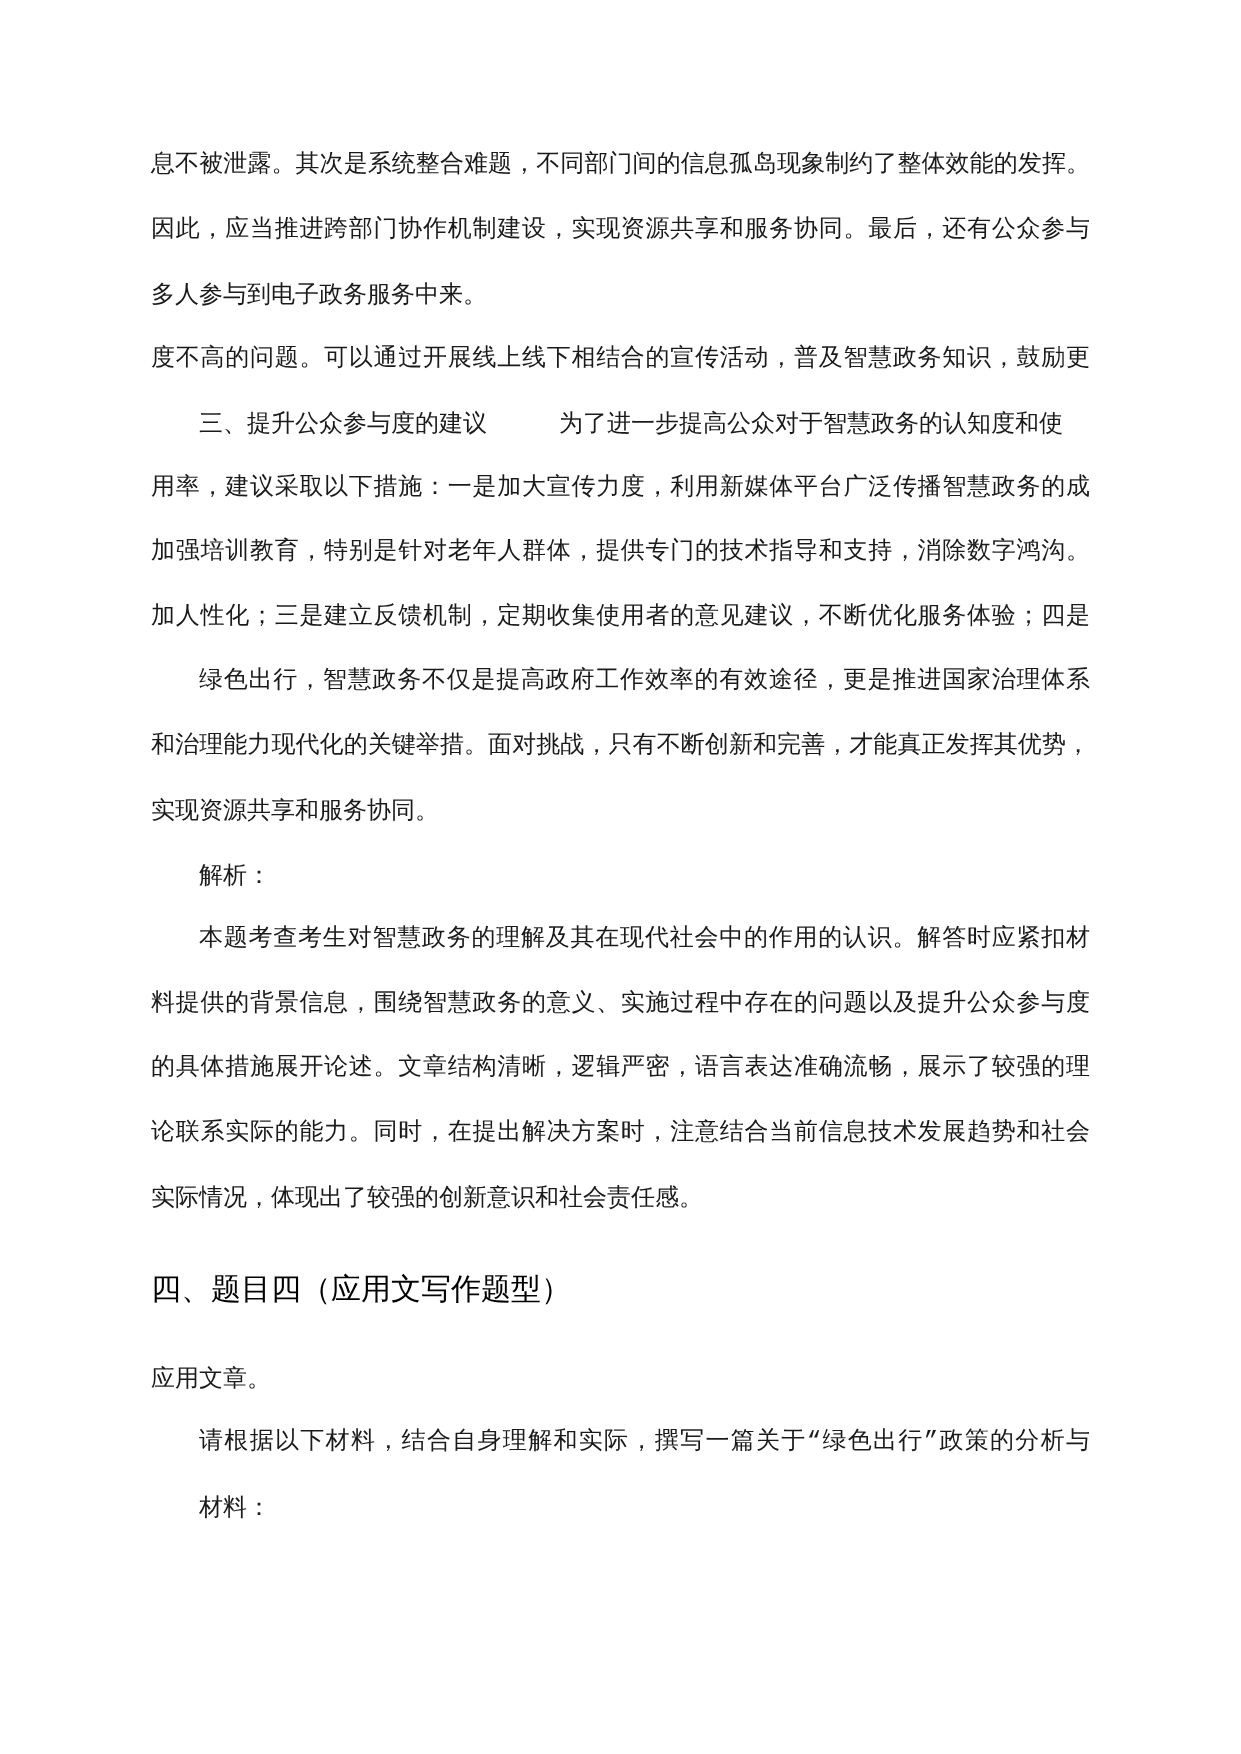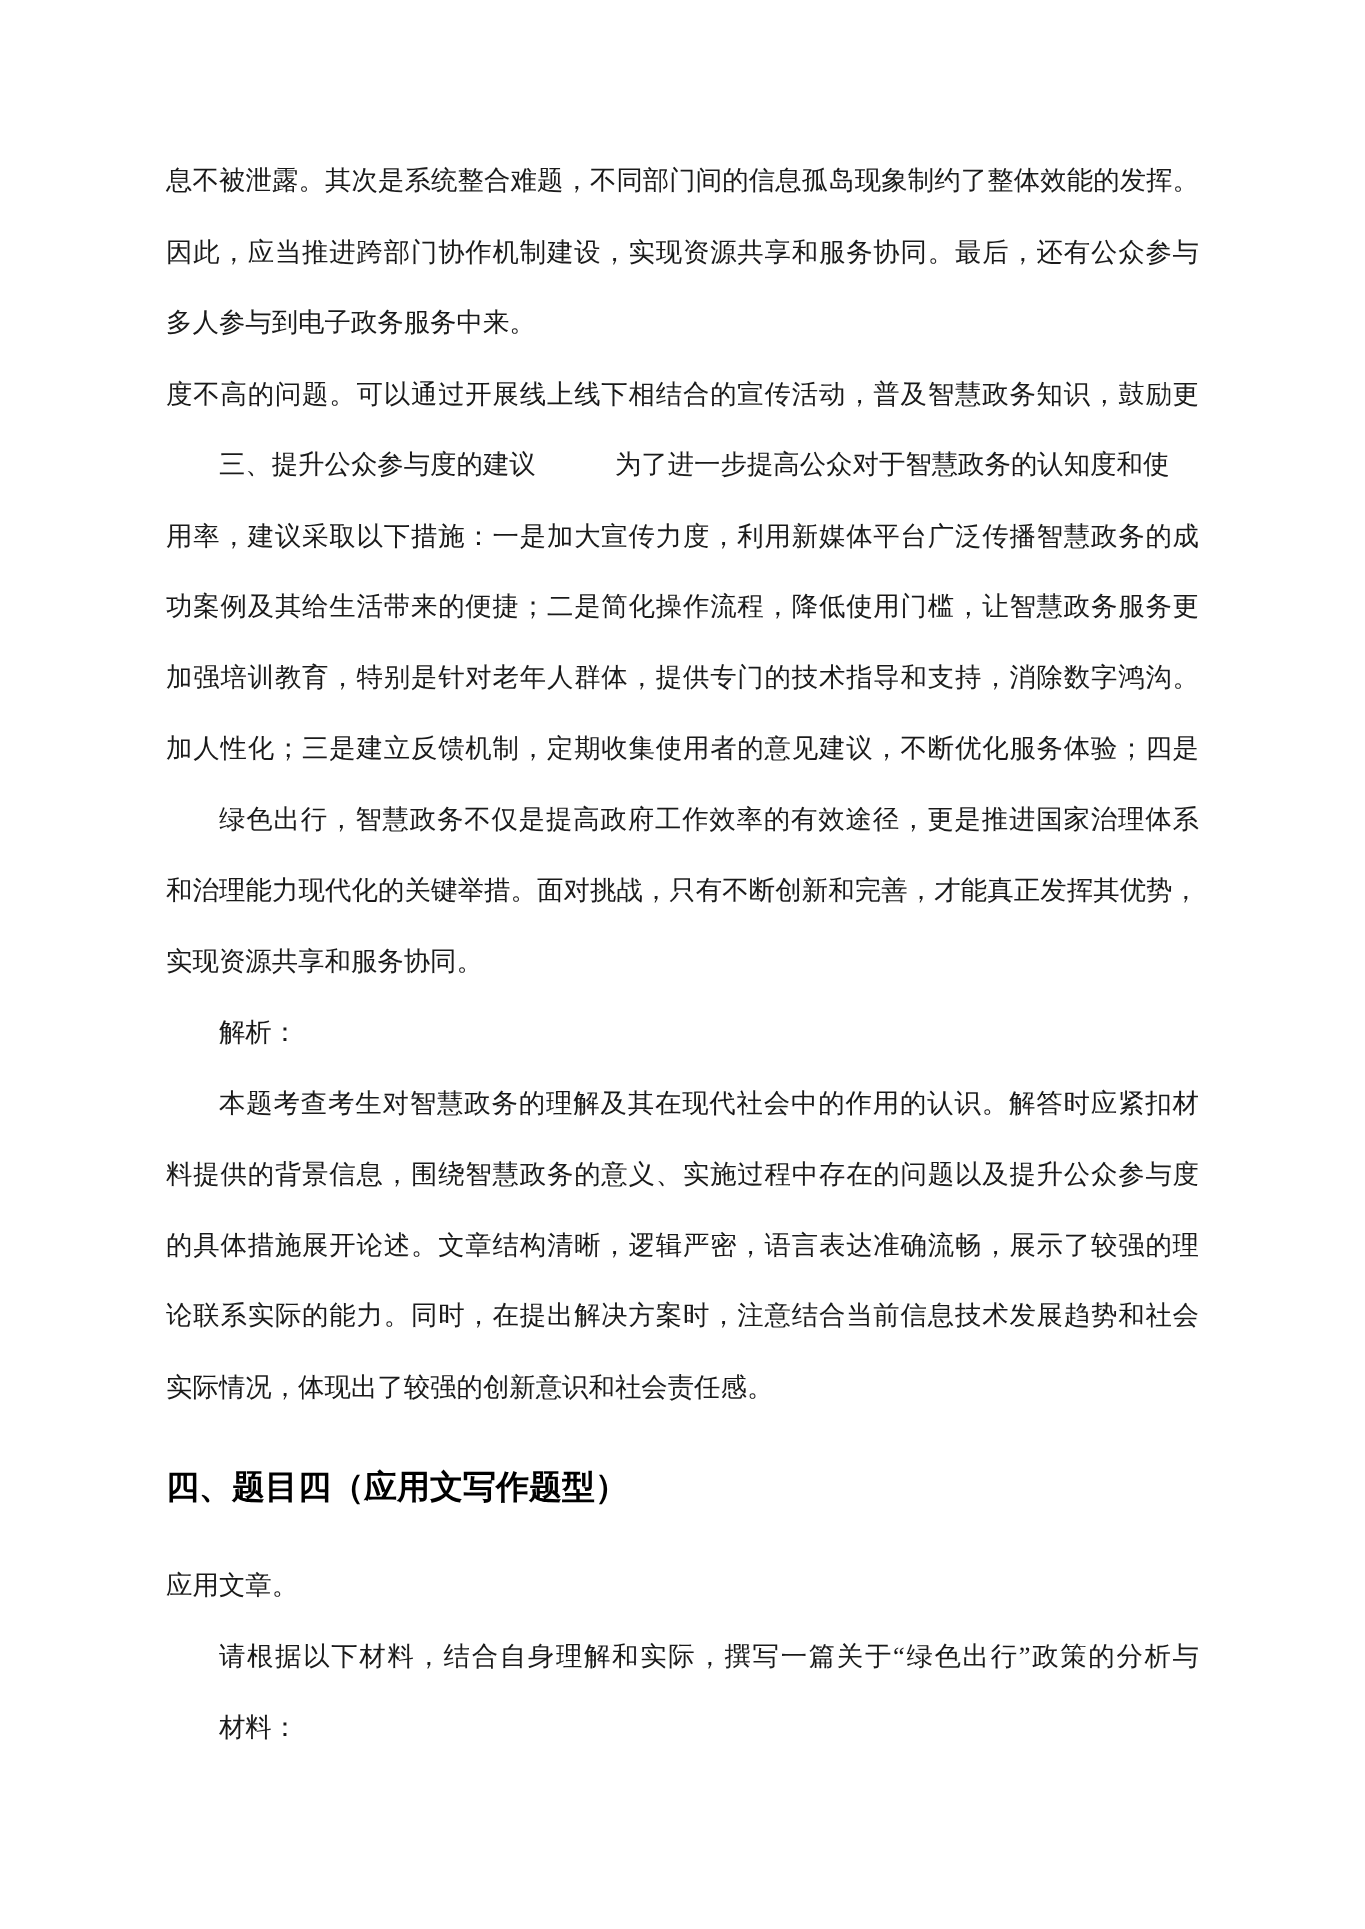--- a/index.html
+++ b/index.html
@@ -28,27 +28,28 @@
   .line {
     width: 100%;
     box-sizing: border-box;
     white-space: nowrap;
   }
   
   .jl {
     white-space: normal;
     text-align: justify;
     text-align-last: justify;
+    font-family: Liberation Mono, monospace;
   }
   
   .ind { padding-left: 48px; }
   .heading {
     margin: 37px 0 0 0;
     font-family: "Liberation Sans", "DejaVu Sans", sans-serif;
-    font-weight: 700;
+    font-weight: 400;
     font-size: 30px;
     line-height: 44px;
     color: #000000;
     white-space: nowrap;
   }
   .after-heading { margin-top: 35px; }
 </style>
 </head>
 <body>
 
@@ -58,21 +59,20 @@
     <div class="para">
       <div class="line jl">息不被泄露。其次是系统整合难题，不同部门间的信息孤岛现象制约了整体效能的发挥。</div>
       <div class="line jl">因此，应当推进跨部门协作机制建设，实现资源共享和服务协同。最后，还有公众参与</div>
       <div class="line">多人参与到电子政务服务中来。</div>
       <div class="line jl">度不高的问题。可以通过开展线上线下相结合的宣传活动，普及智慧政务知识，鼓励更</div>
     </div>
 
     <div class="para">
       <div class="line ind">三、提升公众参与度的建议　　　为了进一步提高公众对于智慧政务的认知度和使</div>
       <div class="line jl">用率，建议采取以下措施：一是加大宣传力度，利用新媒体平台广泛传播智慧政务的成</div>
-      <div class="line jl">功案例及其给生活带来的便捷；二是简化操作流程，降低使用门槛，让智慧政务服务更</div>
       <div class="line jl">加强培训教育，特别是针对老年人群体，提供专门的技术指导和支持，消除数字鸿沟。</div>
       <div class="line jl">加人性化；三是建立反馈机制，定期收集使用者的意见建议，不断优化服务体验；四是</div>
     </div>
 
     <div class="para">
       <div class="line jl ind">绿色出行，智慧政务不仅是提高政府工作效率的有效途径，更是推进国家治理体系</div>
       <div class="line jl">和治理能力现代化的关键举措。面对挑战，只有不断创新和完善，才能真正发挥其优势，</div>
       <div class="line">实现资源共享和服务协同。</div>
     </div>
 

